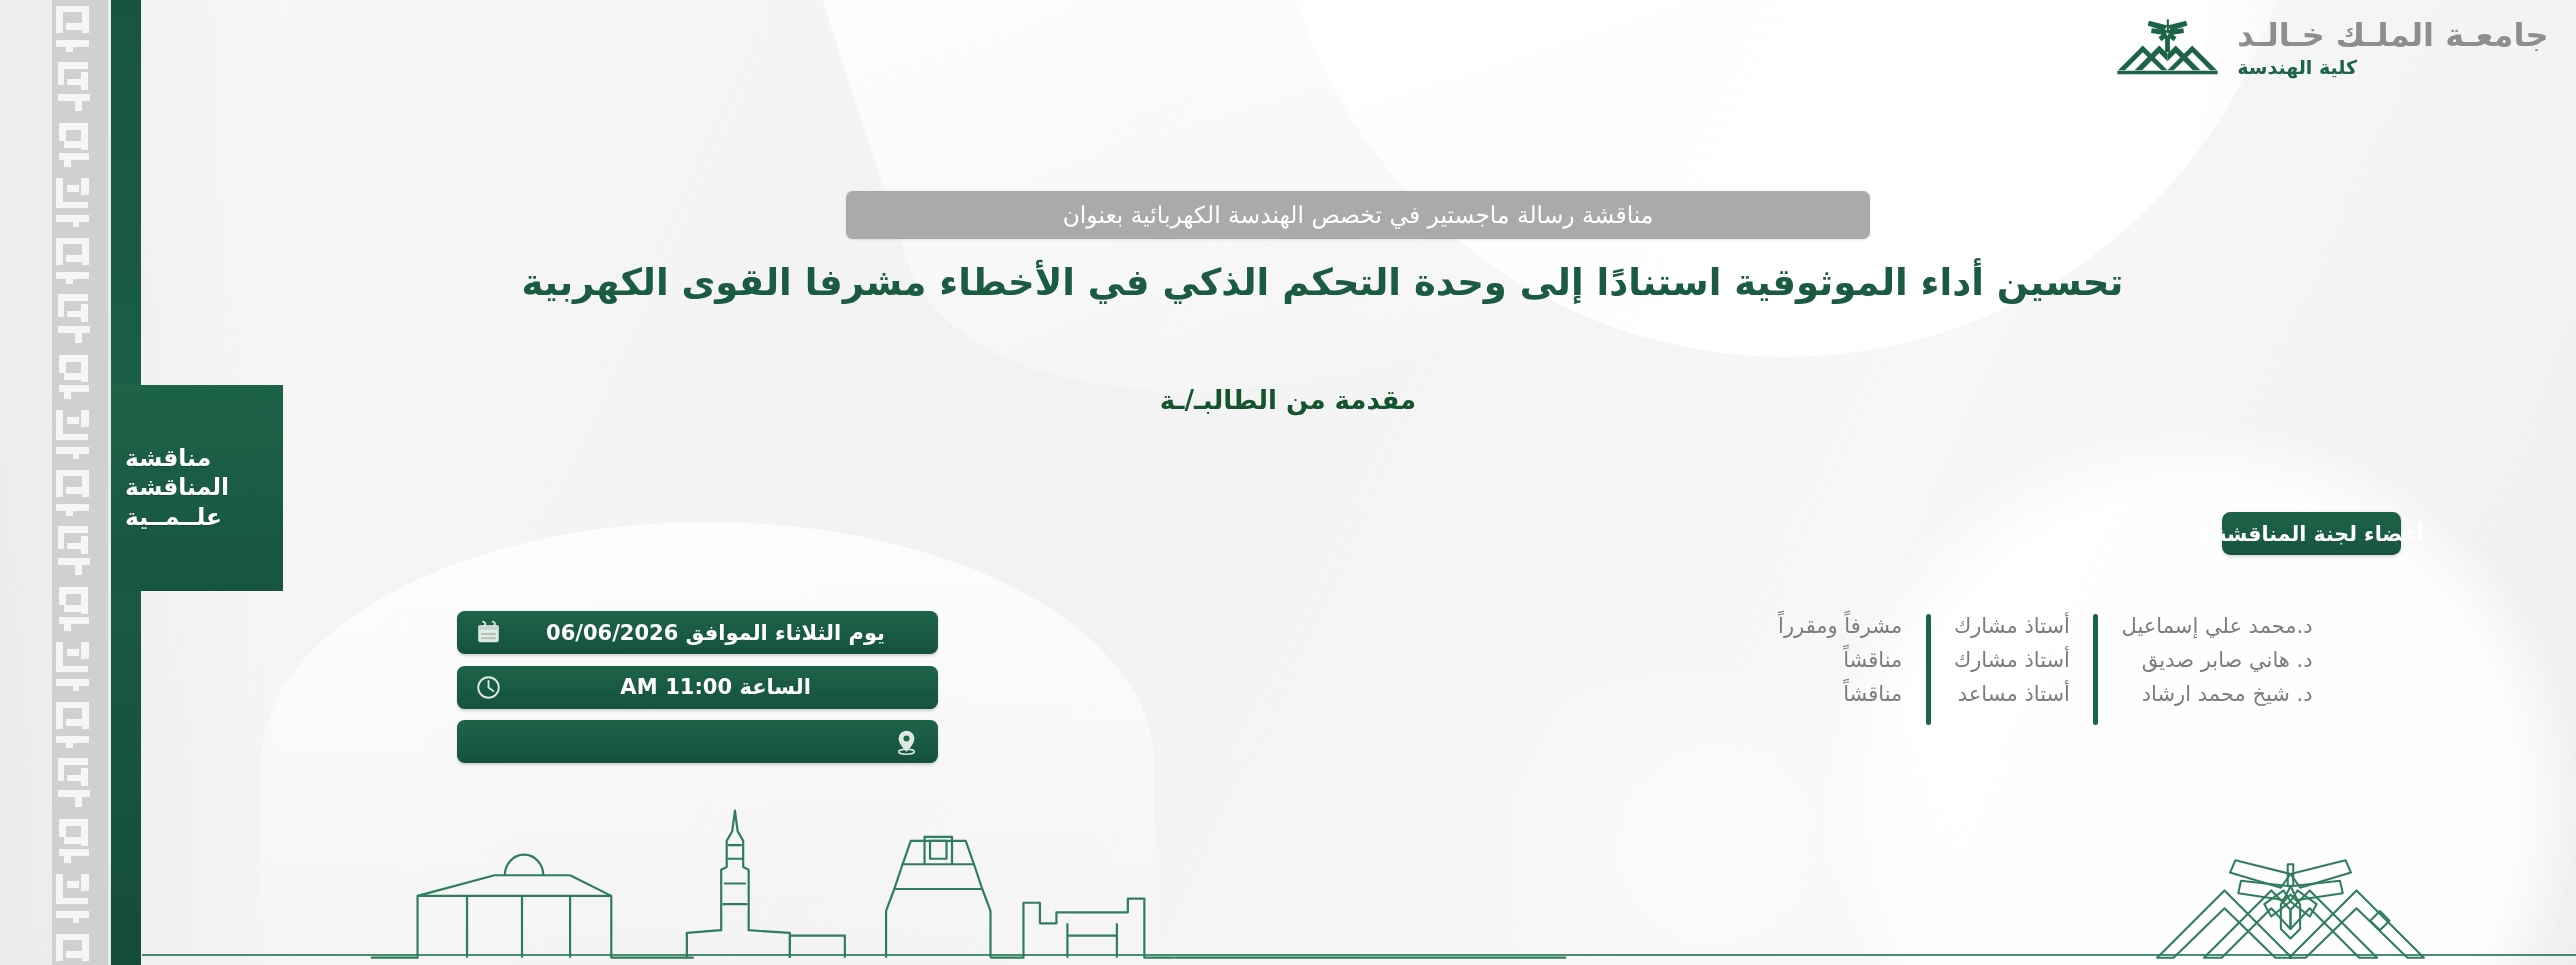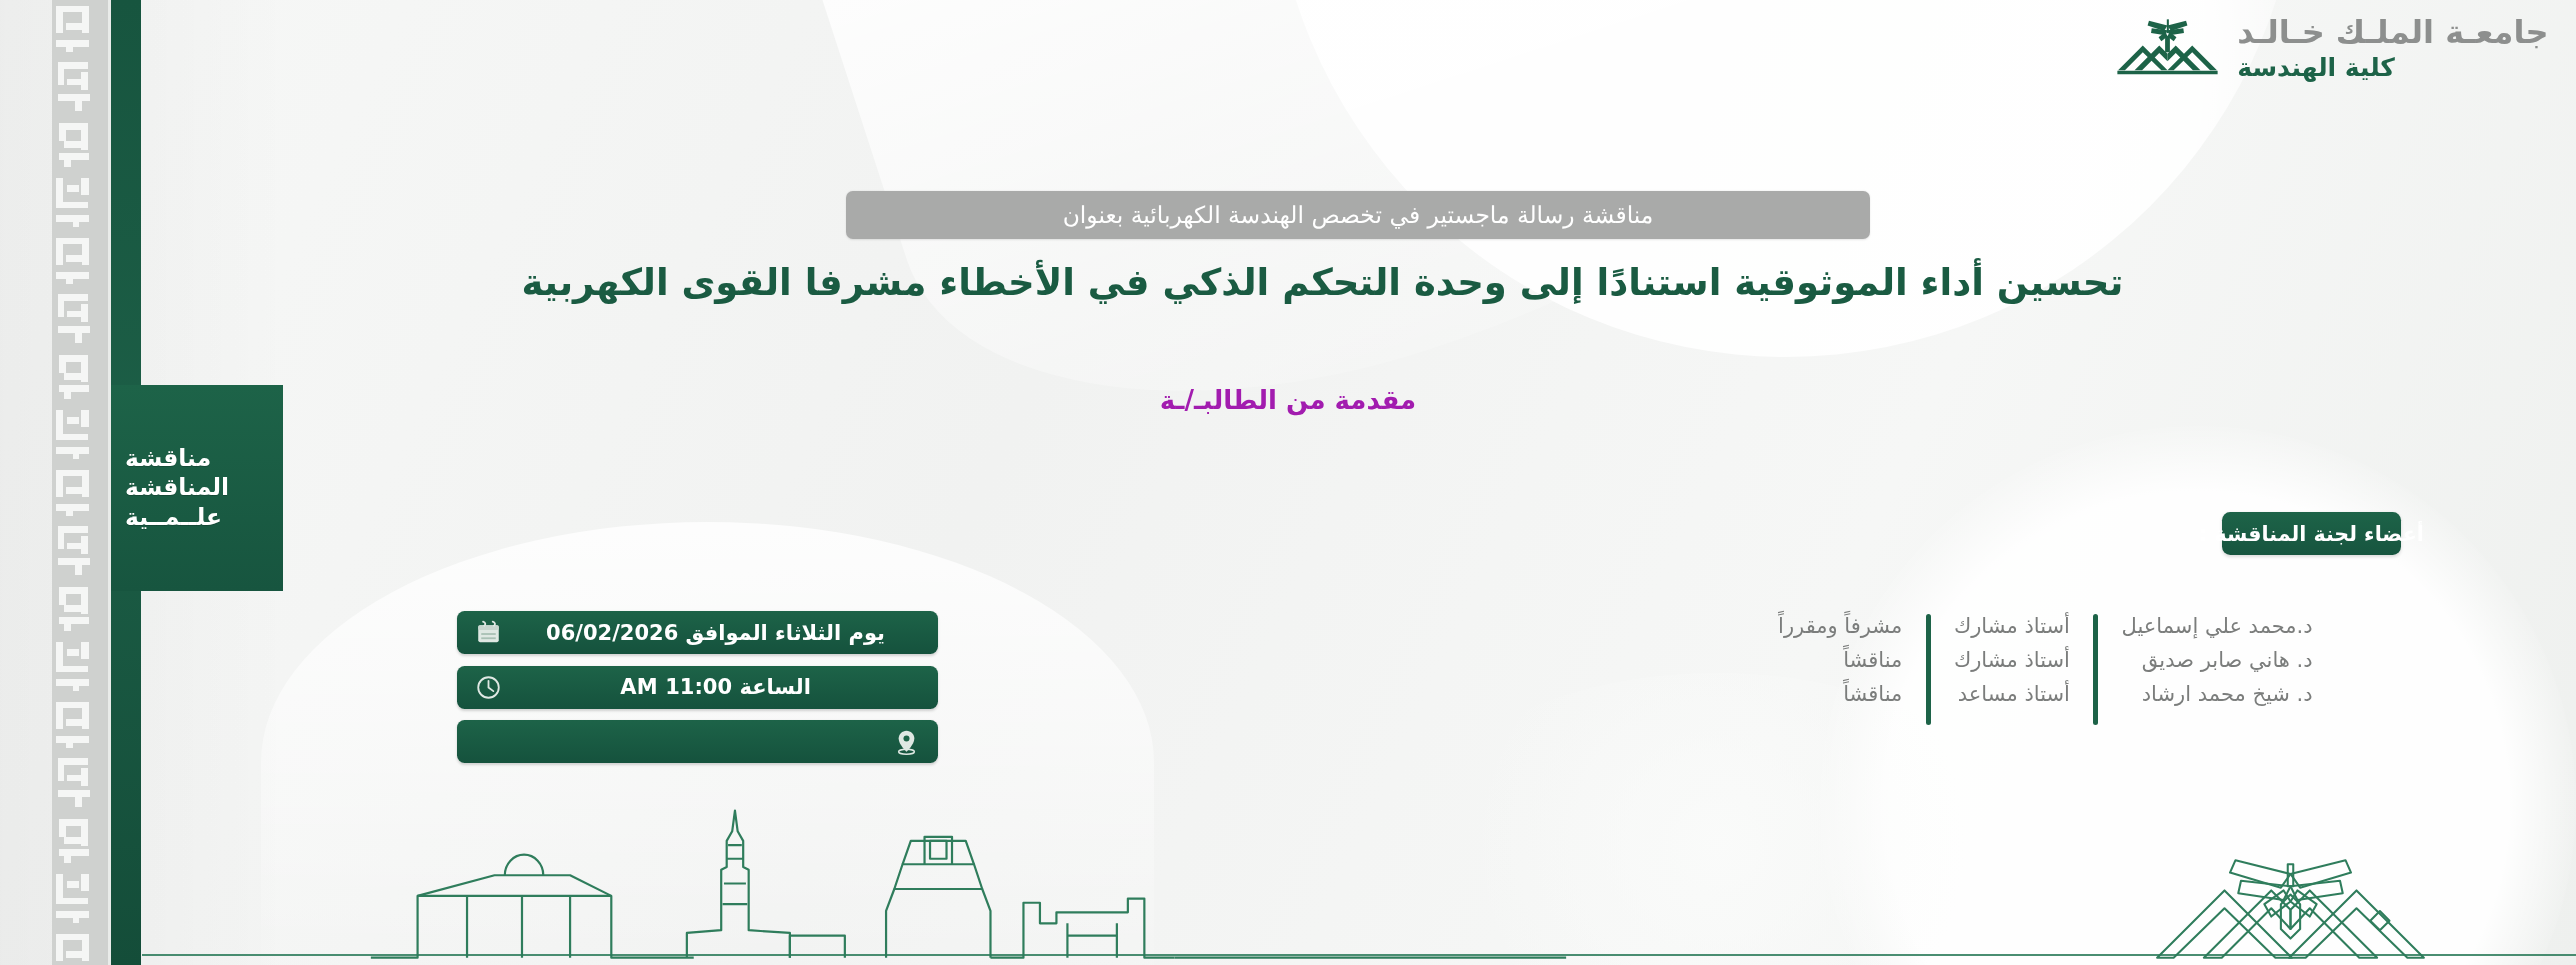--- a/index.html
+++ b/index.html
@@ -42,37 +42,37 @@
      color:#ffffff;font-weight:800;font-size:23.4px;letter-spacing:1.4px;line-height:1.08;
      font-family:"DejaVu Sans",sans-serif;white-space:nowrap;
      text-shadow:0 0.7px 0 rgba(0,0,0,.18);}
   .side-plate{position:absolute;left:111px;top:385px;width:172px;height:206px;
      background:linear-gradient(180deg,#1d6348,#17553f);z-index:5;}
 
   
   .logo{position:absolute;right:27.5px;top:6.9px;display:flex;align-items:center;gap:18px;height:82px;}
   .logo-text{display:flex;flex-direction:column;align-items:flex-end;line-height:1;}
   .logo-uni{color:#8d8f8e;font-size:32px;font-weight:800;letter-spacing:2.7px;white-space:nowrap;}
-  .logo-col{color:#1d6348;font-size:25px;font-weight:800;letter-spacing:2.1px;margin-top:6.9px;white-space:nowrap;}
+  .logo-col{color:#1d6348;font-size:19px;font-weight:800;letter-spacing:2.1px;margin-top:6.9px;white-space:nowrap;}
   .logo-mark{width:103px;height:63px;}
 
   
   .banner{position:absolute;left:846px;top:191px;width:1024px;height:48px;
      background:#a9aaa9;border-radius:6.9px;display:flex;align-items:center;justify-content:center;
      box-shadow:0 0.7px 2.1px rgba(0,0,0,.10);}
   .banner span{color:#ffffff;font-size:23.4px;font-weight:500;letter-spacing:0.3px;
      font-family:"DejaVu Serif","Liberation Serif",serif;white-space:nowrap;}
 
   
   .title{position:absolute;left:206px;right:137px;top:260px;text-align:center;}
   .title span{color:#1a5b42;font-size:37px;font-weight:800;letter-spacing:0px;line-height:1.25;}
 
   
   .stud-label{position:absolute;left:0;right:0;top:385px;text-align:center;}
-  .stud-label span{color:#a21caf;font-size:26px;font-weight:800;letter-spacing:0.7px;}
+  .stud-label span{color:#14532d;font-size:26px;font-weight:800;letter-spacing:0.7px;}
   .stud-name{position:absolute;left:0;right:0;top:459px;text-align:center;}
   .stud-name span{color:#1d6348;font-size:27.5px;font-weight:500;
      font-family:"DejaVu Serif","Liberation Serif",serif;}
 
   
   .cpill{position:absolute;right:175px;top:512px;width:179px;height:43px;border-radius:8.2px;
      background:linear-gradient(180deg,#1d6348,#17553f);
      display:flex;align-items:center;justify-content:center;box-shadow:0 1.4px 3.4px rgba(0,0,0,.14);}
   .cpill span{color:#ffffff;font-size:20.6px;font-weight:800;letter-spacing:0.3px;white-space:nowrap;}
 
@@ -316,21 +316,21 @@
     <div class="ccol" id="col-roles">
         <div>مشرفاً ومقرراً</div>
         <div>مناقشاً</div>
         <div>مناقشاً</div>
       </div>
   </div>
 
   <div class="pills">
 
     <div class="pill">
-      <div class="ptxt">يوم الثلاثاء الموافق 06/02/2026</div>
+      <div class="ptxt">يوم الثلاثاء الموافق 06/06/2026</div>
       <div class="pico">
         <svg viewBox="0 0 48 48" width="29" height="29">
           <rect x="7" y="12" width="34" height="28" rx="3" fill="#dfe8e3"></rect>
           <rect x="7" y="12" width="34" height="8" rx="3" fill="#c8d6cf"></rect>
           <path d="M15 6 c4 1 5 5 2 7" stroke="#dfe8e3" stroke-width="3" fill="none" stroke-linecap="round"></path>
           <path d="M31 6 c4 1 5 5 2 7" stroke="#dfe8e3" stroke-width="3" fill="none" stroke-linecap="round"></path>
           <rect x="12" y="25" width="24" height="3" fill="#a9c0b5"></rect>
           <rect x="12" y="32" width="24" height="3" fill="#a9c0b5"></rect>
         </svg>
       </div>

